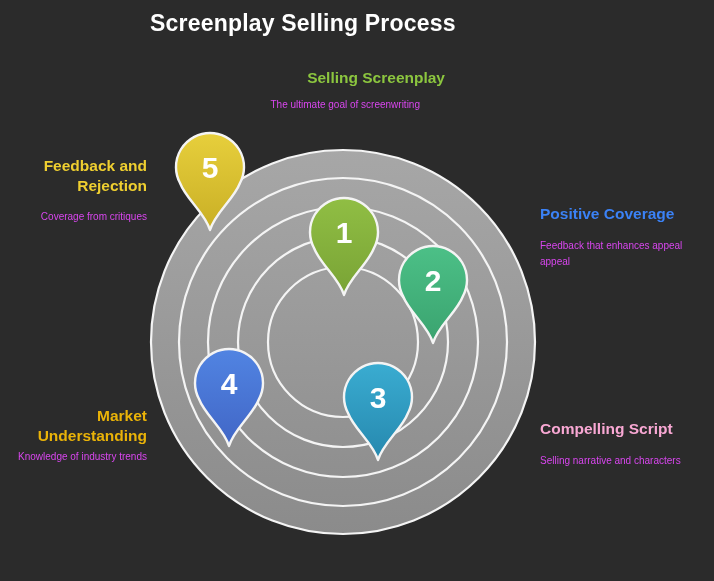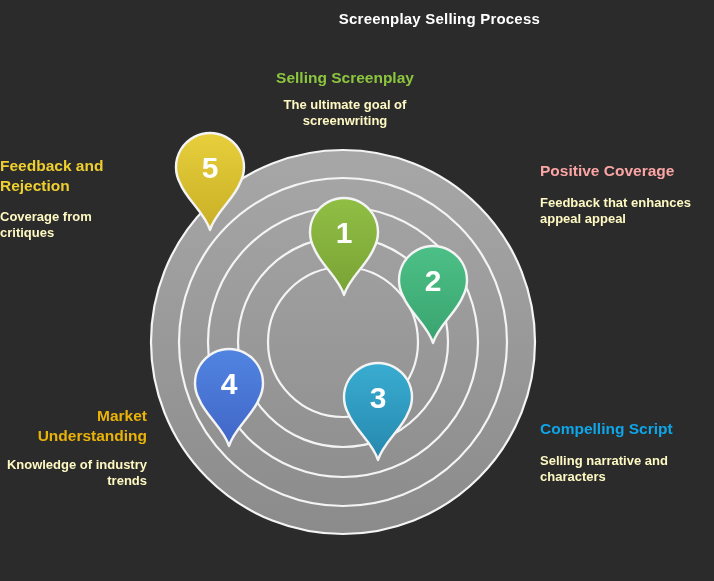--- a/index.html
+++ b/index.html
@@ -5,43 +5,43 @@
   html,body{margin:0;padding:0;}
   .canvas{
     position:relative;
     width:714px;height:581px;
     overflow:hidden;
     font-family:"Liberation Sans",sans-serif;
     background:#2B2B2B;
   }
   .title{
     position:absolute;left:150px;top:10px;width:390px;
-    margin:0;text-align:right;
-    font-size:15px;font-weight:700;color:#FFFFFF;
+    margin:0;text-align:left;
+    font-size:23px;font-weight:700;color:#FFFFFF;
     letter-spacing:0.2px;
   }
   .step-block{position:absolute;}
   .step-heading{
     font-size:15.5px;font-weight:700;line-height:20px;margin:0;
   }
   .step-desc{
-    font-size:13px;line-height:15.5px;color:#fef9c3;margin:0;font-weight:bold;
+    font-size:10px;line-height:15.5px;color:#d946ef;margin:0;
   }
   
-  .block-top{left:245px;top:68px;width:200px;text-align:center;}
+  .block-top{left:245px;top:68px;width:200px;text-align:right;}
   .block-top .step-desc{width:150px;margin:9px auto 0;}
   
   .block-right-top{left:540px;top:161px;width:170px;text-align:left;}
   .block-right-bottom{left:540px;top:419px;width:170px;text-align:left;}
   .block-right-top .step-desc,.block-right-bottom .step-desc{margin-top:14px;}
   
-  .block-left-top{left:0px;top:156px;width:147px;}
+  .block-left-top{left:0px;top:156px;width:147px;text-align:right;}
   .block-left-bottom{left:0px;top:406px;width:147px;text-align:right;}
   .block-left-top .step-desc{margin-top:13px;}
-  .block-left-bottom .step-desc{margin-top:11px;}
+  .block-left-bottom .step-desc{margin-top:3px;}
   .diagram{
     position:absolute;left:149px;top:148px;
     overflow:visible;
   }
   .ring{fill:none;stroke-width:2.2;}
   .disc{stroke-width:2.2;}
   .pin path{stroke-width:2.4;stroke-linejoin:round;}
   .pin text{
     font-family:"Liberation Sans",sans-serif;
     font-size:30px;font-weight:700;fill:#FFFFFF;text-anchor:middle;
@@ -53,26 +53,26 @@
 <div class="canvas" style="background: rgb(43, 43, 43);">
 
   <h1 class="title">Screenplay Selling Process</h1>
 
   <div class="step-block block-top">
     <div class="step-heading" style="color: rgb(140, 198, 63);">Selling Screenplay</div>
     <div class="step-desc">The ultimate goal of screenwriting</div>
   </div>
 
   <div class="step-block block-right-top">
-    <div class="step-heading" style="color: #fca5a5;">Positive Coverage</div>
+    <div class="step-heading" style="color: #3b82f6; margin-top: 43px;">Positive Coverage</div>
     <div class="step-desc">Feedback that enhances appeal appeal</div>
   </div>
 
   <div class="step-block block-right-bottom">
-    <div class="step-heading" style="color: #0ea5e9;">Compelling Script</div>
+    <div class="step-heading" style="color: #f9a8d4;">Compelling Script</div>
     <div class="step-desc">Selling narrative and characters</div>
   </div>
 
   <div class="step-block block-left-bottom">
     <div class="step-heading" style="color: #eab308;">Market Understanding</div>
     <div class="step-desc">Knowledge of industry trends</div>
   </div>
 
   <div class="step-block block-left-top">
     <div class="step-heading" style="color: rgb(239, 207, 48);">Feedback and Rejection</div>

